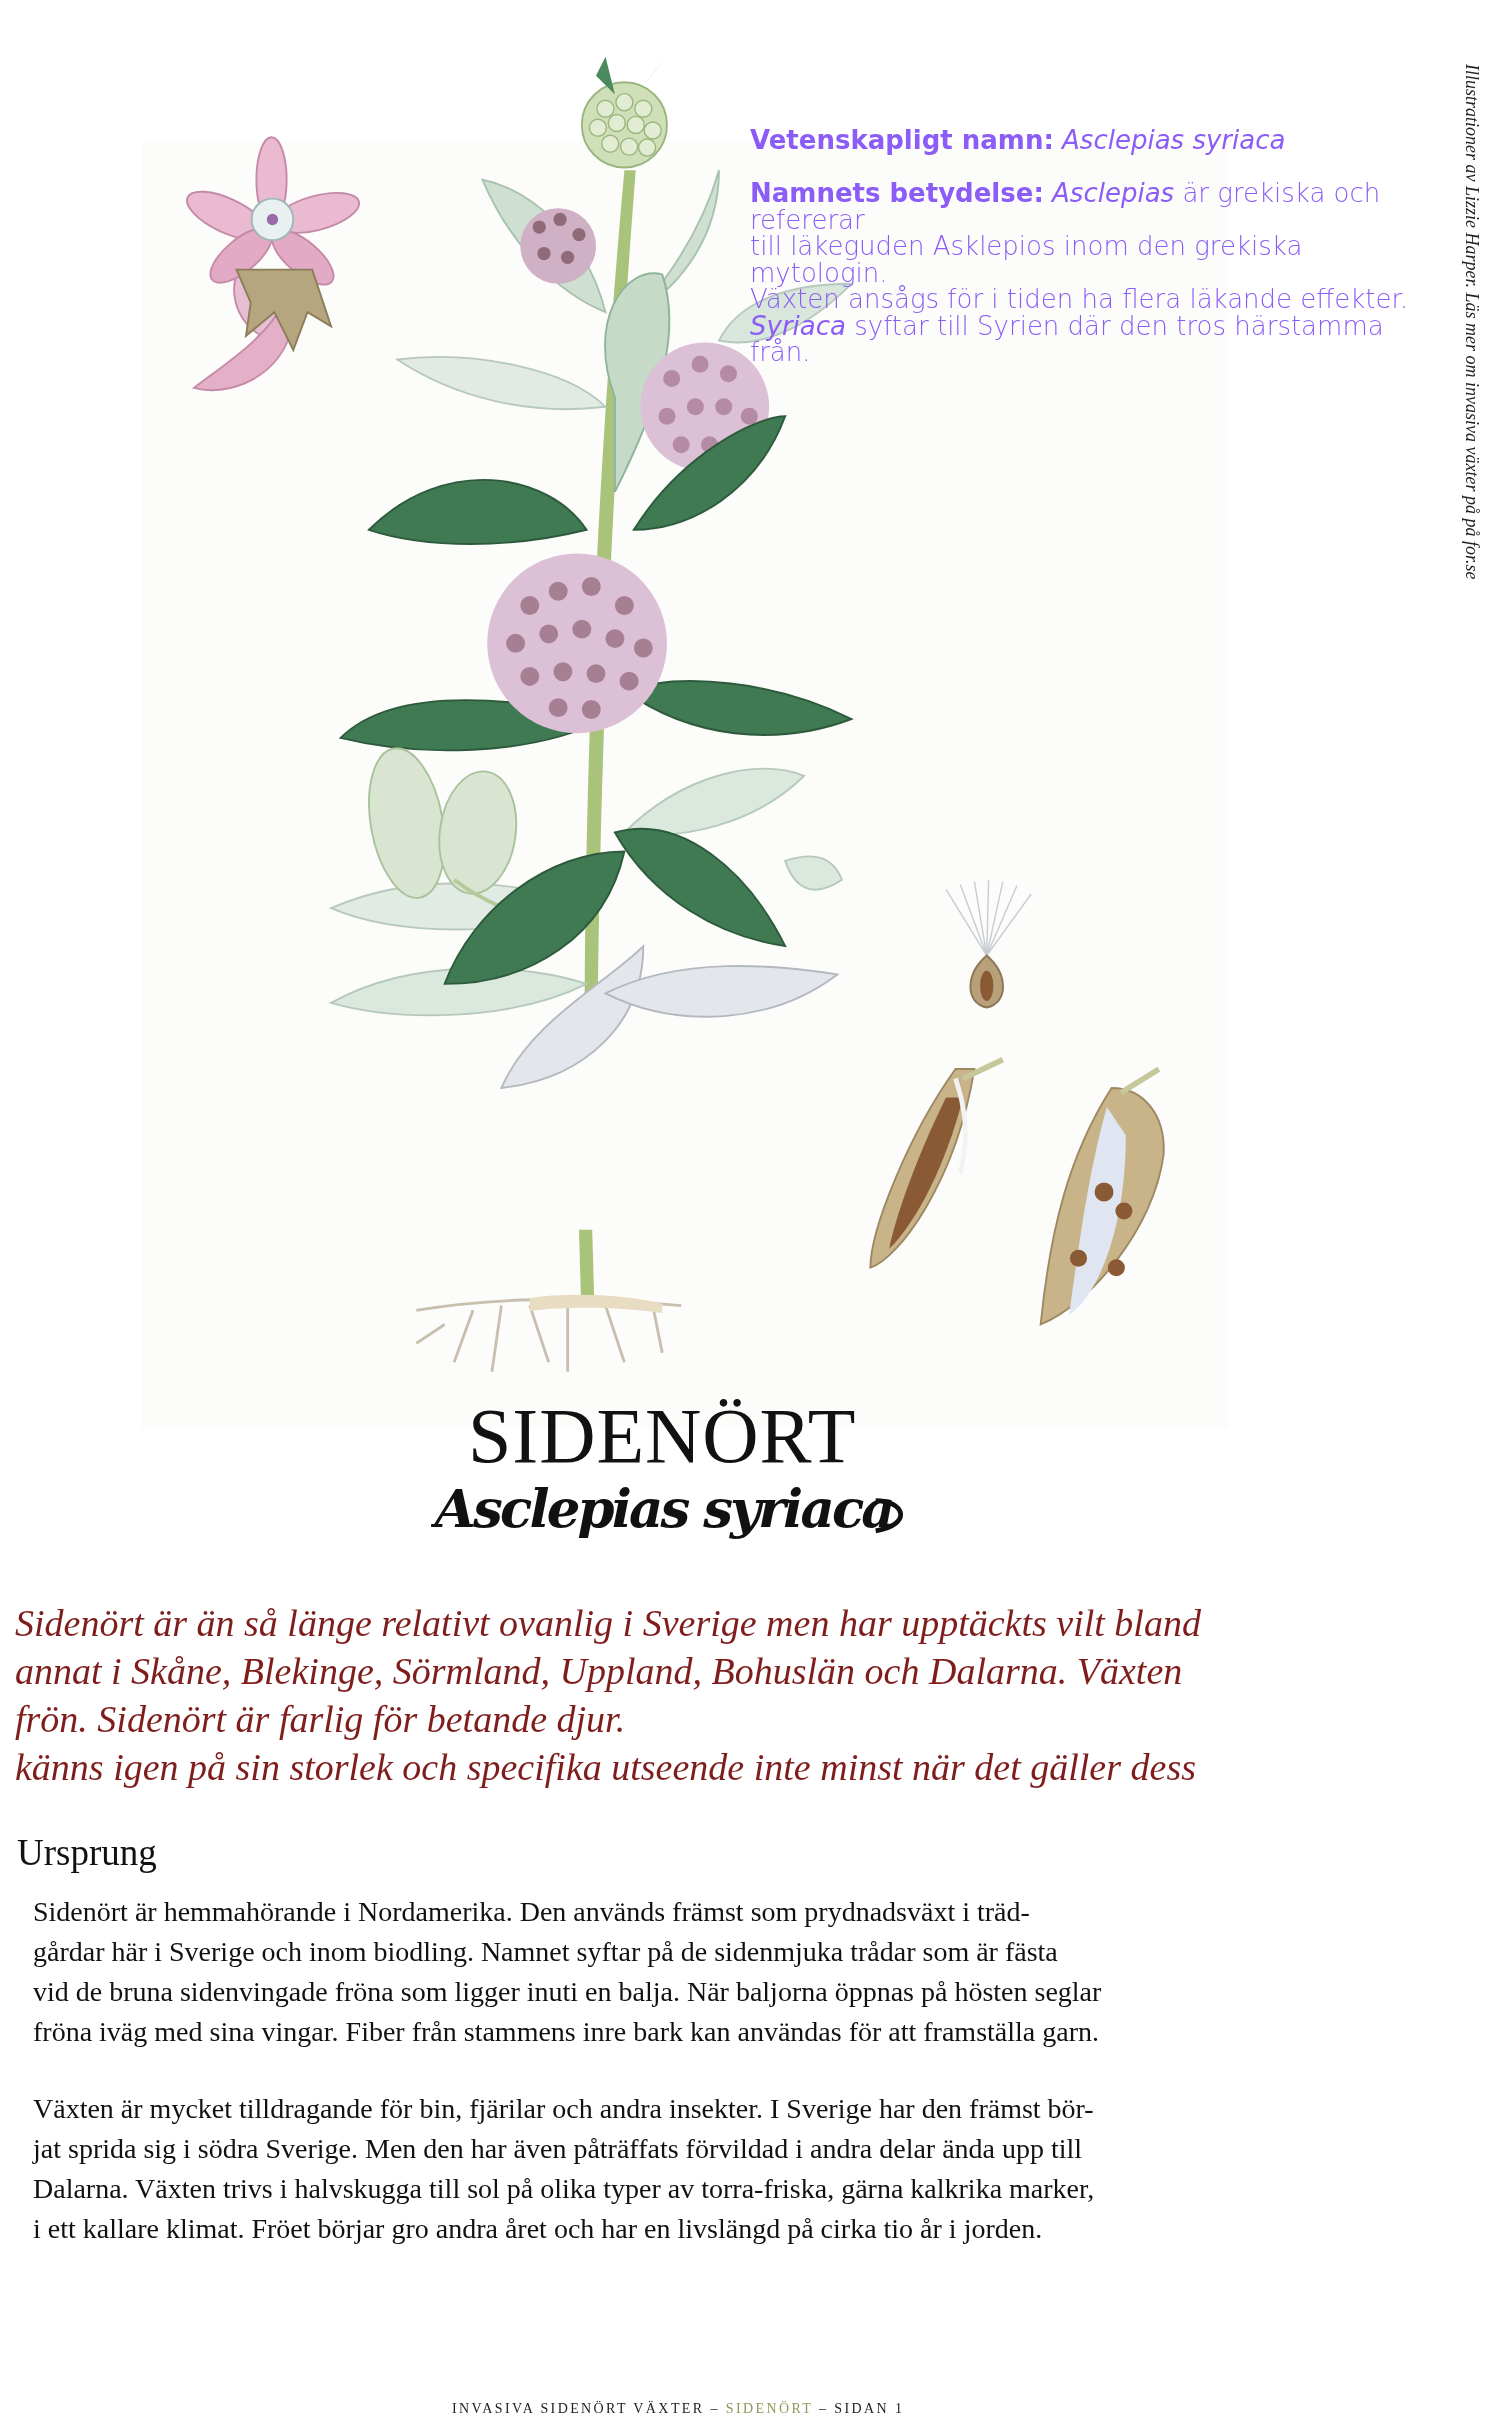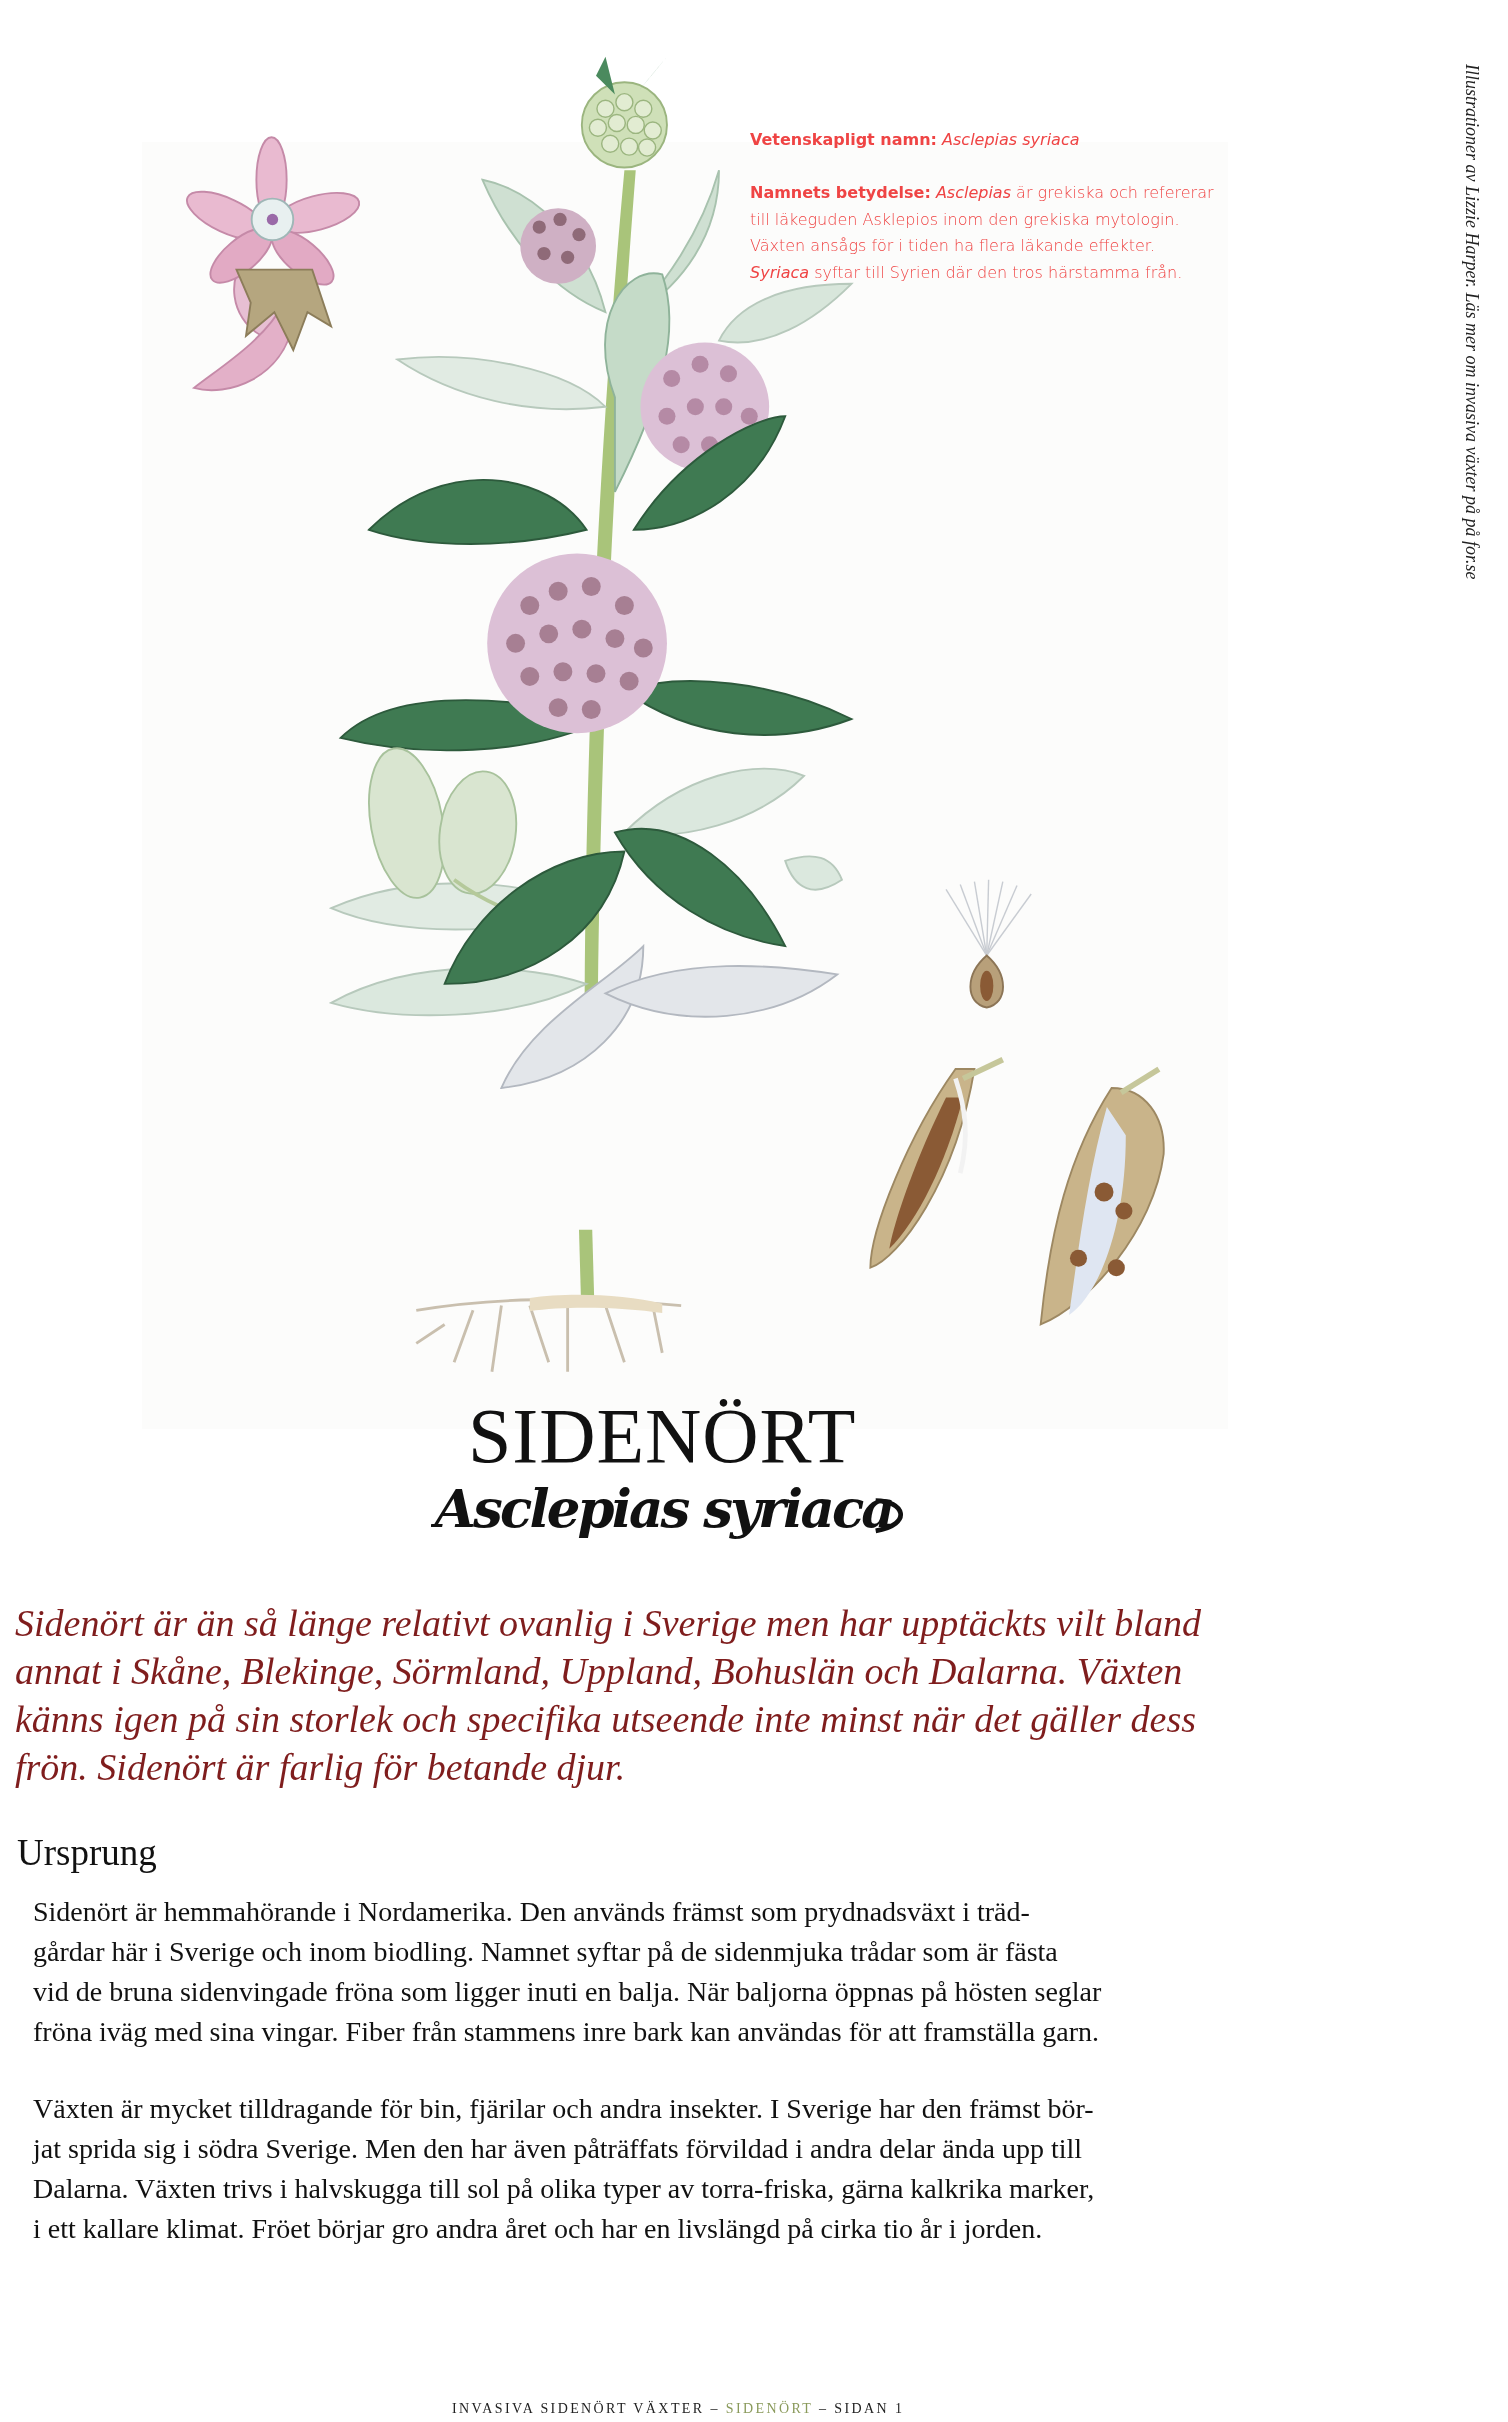--- a/index.html
+++ b/index.html
@@ -6,21 +6,21 @@
     body { width: 1508px; height: 2423px; position: relative; overflow: hidden; color: #111; }
 
     .illus-panel {
       position: absolute; left: 142px; top: 142px; width: 1086px; height: 1287px;
       background: #fcfcfb;
     }
     .illus-svg { position: absolute; left: 0; top: 0; width: 1508px; height: 1438px; }
 
     .facts {
       position: absolute; left: 750px; top: 127px; width: 662px;
-      font-family: "DejaVu Sans", sans-serif; font-size: 16px; line-height: 26.5px; color: #ef4444;
+      font-family: "DejaVu Sans", sans-serif; font-size: 26px; line-height: 26.5px; color: #8b5cf6;
       font-weight: 300;
     }
     .facts .label { font-weight: bold; }
     .facts p { margin: 0; }
     .facts .gap { height: 26.5px; }
     .facts em { font-style: italic; }
 
     .credit {
       position: absolute; left: 1482px; top: 64px;
       transform: rotate(90deg); transform-origin: 0 0;
@@ -234,22 +234,22 @@
 <h1 class="title" style="margin:0;font-weight:normal;">SIDENÖRT</h1>
 
 <svg class="script" viewBox="0 0 520 80" xmlns="http://www.w3.org/2000/svg">
   <text x="4" y="58" font-family="DejaVu Serif, serif" font-style="italic" font-weight="bold" font-size="56" fill="#111" letter-spacing="-3">Asclepias syriaca</text>
   <path d="M470 30 C 500 30, 510 55, 470 62" stroke="#111" stroke-width="5" fill="none"></path>
 </svg>
 
 <p class="lead">
   <span class="line">Sidenört är än så länge relativt ovanlig i Sverige men har upptäckts vilt bland</span>
   <span class="line">annat i Skåne, Blekinge, Sörmland, Uppland, Bohuslän och Dalarna. Växten</span>
+  <span class="line">frön. Sidenört är farlig för betande djur.</span>
   <span class="line">känns igen på sin storlek och specifika utseende inte minst när det gäller dess</span>
-  <span class="line">frön. Sidenört är farlig för betande djur.</span>
 </p>
 
 <h2 class="section-heading" style="font-weight:normal;">Ursprung</h2>
 
 <p class="body-text body-1">
   <span class="line">Sidenört är hemmahörande i Nordamerika. Den används främst som prydnadsväxt i träd-</span>
   <span class="line">gårdar här i Sverige och inom biodling. Namnet syftar på de sidenmjuka trådar som är fästa</span>
   <span class="line">vid de bruna sidenvingade fröna som ligger inuti en balja. När baljorna öppnas på hösten seglar</span>
   <span class="line">fröna iväg med sina vingar. Fiber från stammens inre bark kan användas för att framställa garn.</span>
 </p>

